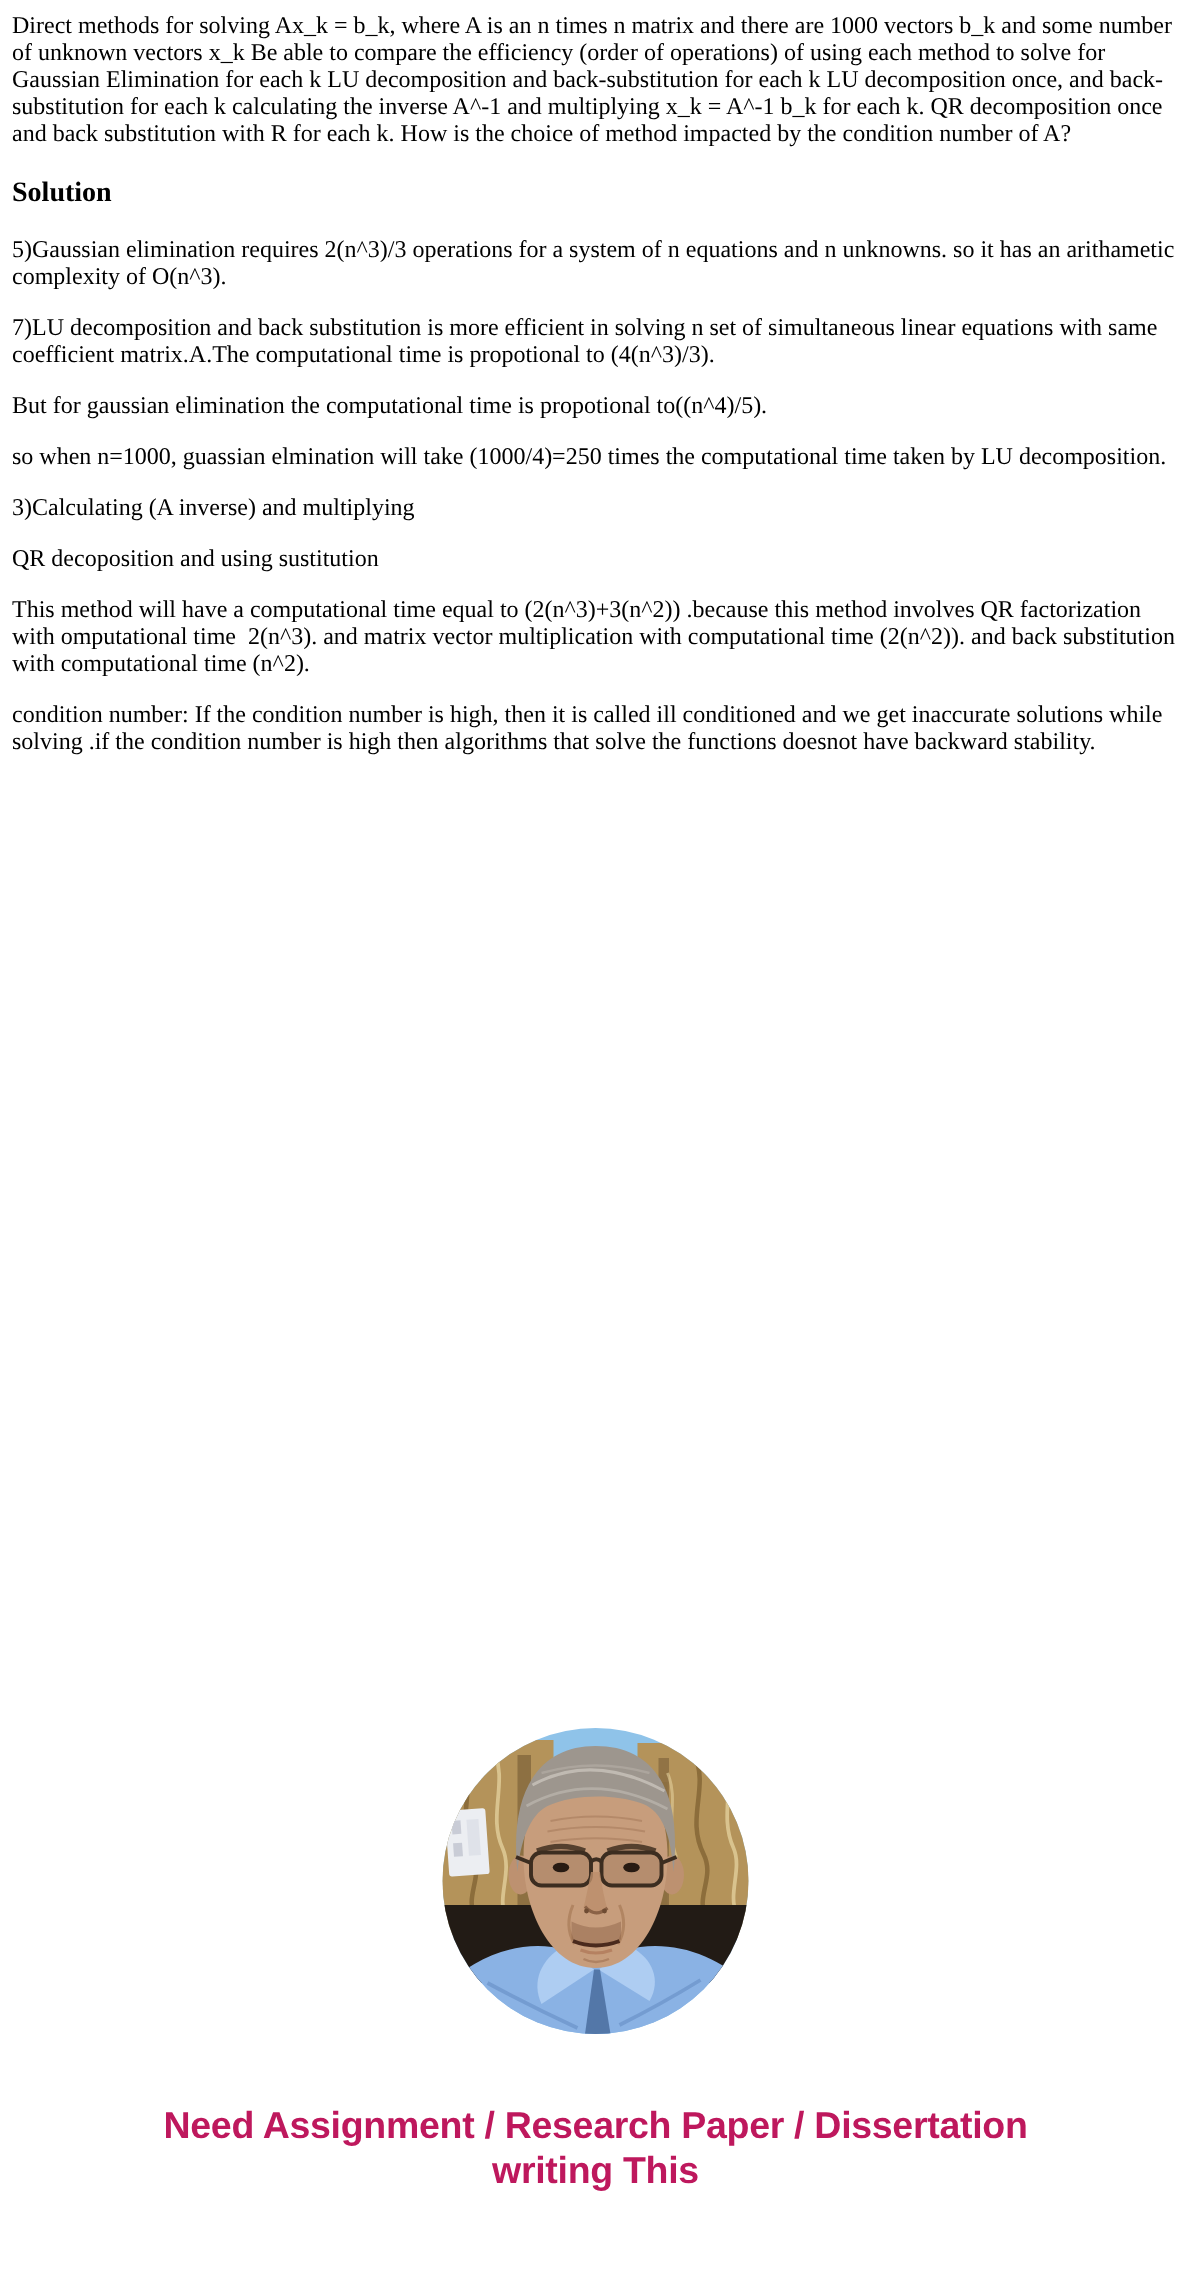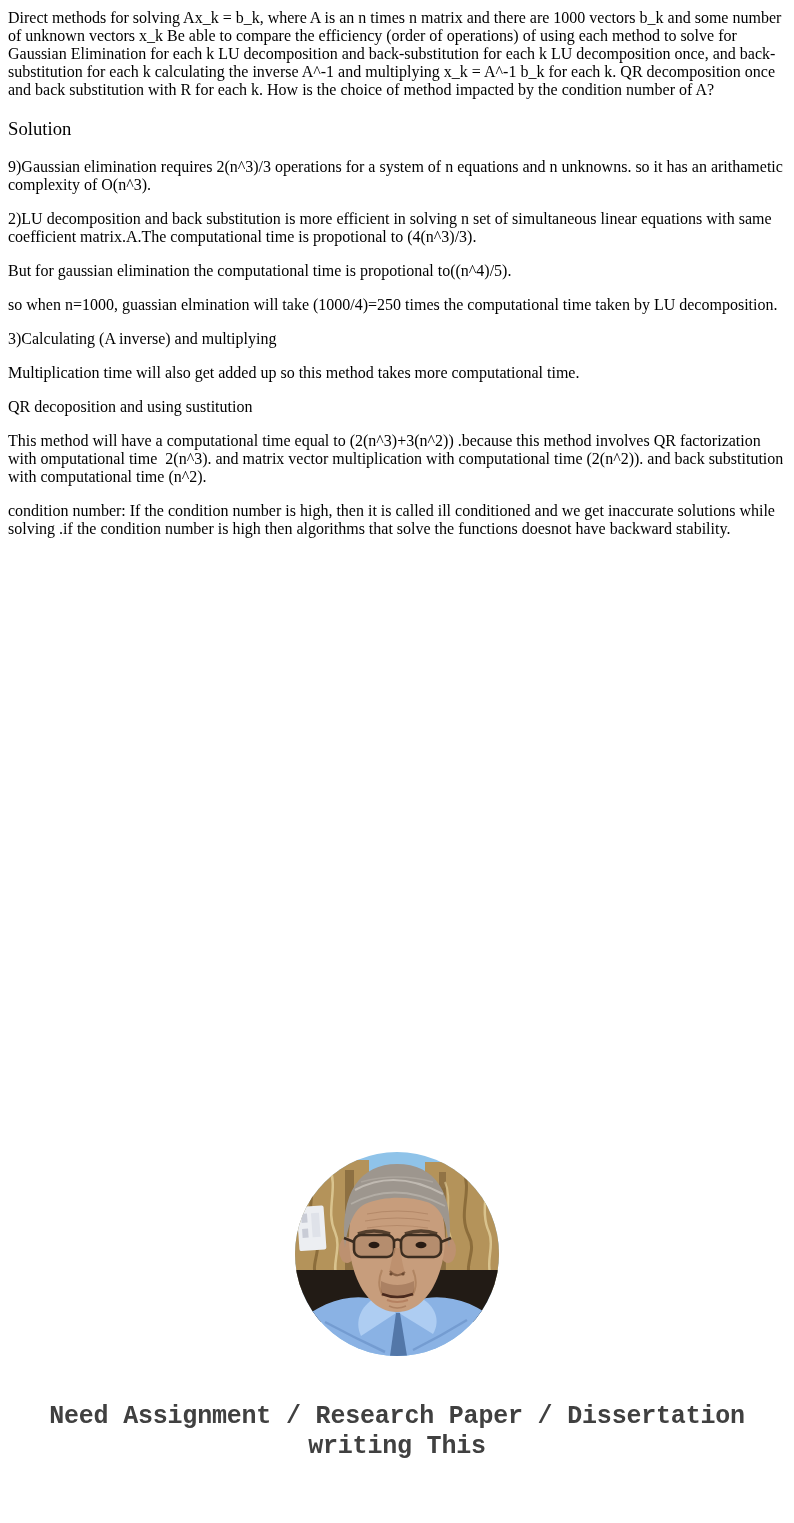--- a/index.html
+++ b/index.html
@@ -21,57 +21,56 @@
   }
   .doc p {
     margin: 16px 0;
     white-space: pre-wrap;
   }
   .doc p.first { margin-top: 1px; }
   .doc h3 {
     font-size: 18.7px;
     line-height: 21px;
     margin: 19px 0;
-    font-weight: normal;
+    font-weight: bold;
   }
   .avatar-wrap {
     position: absolute;
     left: 295px;
     top: 1152px;
     width: 204px;
     height: 204px;
   }
   .promo {
     position: absolute;
     top: 1402px;
     left: 0;
     width: 794px;
     text-align: center;
-    font-family: Liberation Mono, monospace;
+    font-family: Liberation Sans, sans-serif;
     font-weight: bold;
     font-size: 25px;
     line-height: 30px;
-    color: #404040;
+    color: #be185d;
     letter-spacing: -0.2px;
   }
 </style>
 </head>
 <body>
 
 <div class="page">
 
   <div class="doc">
     <p class="first">Direct methods for solving Ax_k = b_k, where A is an n times n matrix and there are 1000 vectors b_k and some number of unknown vectors x_k Be able to compare the efficiency (order of operations) of using each method to solve for Gaussian Elimination for each k LU decomposition and back-substitution for each k LU decomposition once, and back-substitution for each k calculating the inverse A^-1 and multiplying x_k = A^-1 b_k for each k. QR decomposition once and back substitution with R for each k. How is the choice of method impacted by the condition number of A?</p>
     <h3>Solution</h3>
-    <p>9)Gaussian elimination requires 2(n^3)/3 operations for a system of n equations and n unknowns. so it has an arithametic complexity of O(n^3).</p>
-    <p>2)LU decomposition and back substitution is more efficient in solving n set of simultaneous linear equations with same coefficient matrix.A.The computational time is propotional to (4(n^3)/3).</p>
+    <p>5)Gaussian elimination requires 2(n^3)/3 operations for a system of n equations and n unknowns. so it has an arithametic complexity of O(n^3).</p>
+    <p>7)LU decomposition and back substitution is more efficient in solving n set of simultaneous linear equations with same coefficient matrix.A.The computational time is propotional to (4(n^3)/3).</p>
     <p>But for gaussian elimination the computational time is propotional to((n^4)/5).</p>
     <p>so when n=1000, guassian elmination will take (1000/4)=250 times the computational time taken by LU decomposition.</p>
     <p>3)Calculating (A inverse) and multiplying</p>
-    <p>Multiplication time will also get added up so this method takes more computational time.</p>
     <p>QR decoposition and using sustitution</p>
     <p>This method will have a computational time equal to (2(n^3)+3(n^2)) .because this method involves QR factorization with omputational time  2(n^3). and matrix vector multiplication with computational time (2(n^2)). and back substitution with computational time (n^2).</p>
     <p>condition number: If the condition number is high, then it is called ill conditioned and we get inaccurate solutions while solving .if the condition number is high then algorithms that solve the functions doesnot have backward stability.</p>
   </div>
 
   <div class="avatar-wrap">
     <svg viewBox="0 0 204 204" width="204" height="204">
       <defs>
         <clipPath id="avclip">
             <circle cx="102" cy="102" r="102"></circle>

